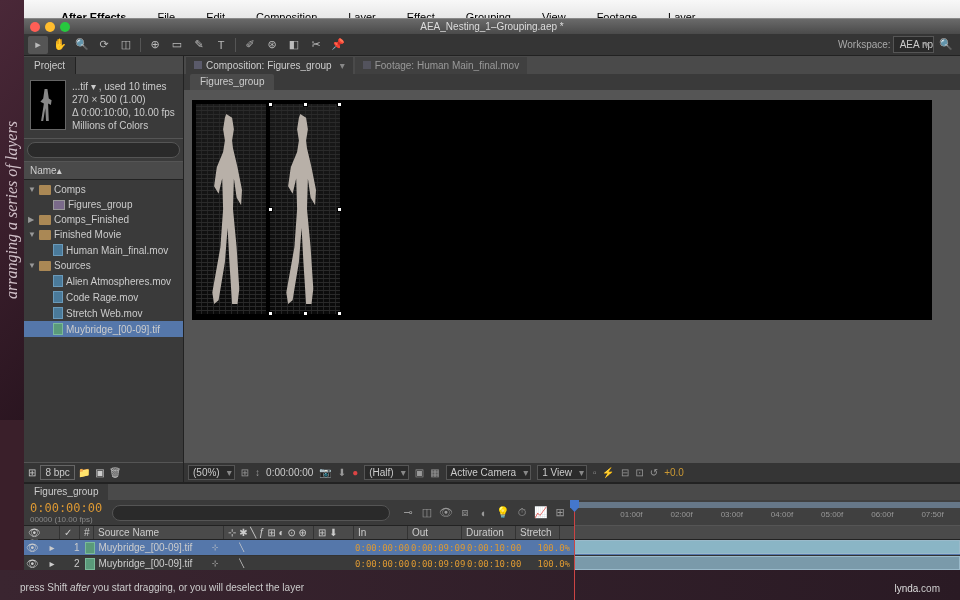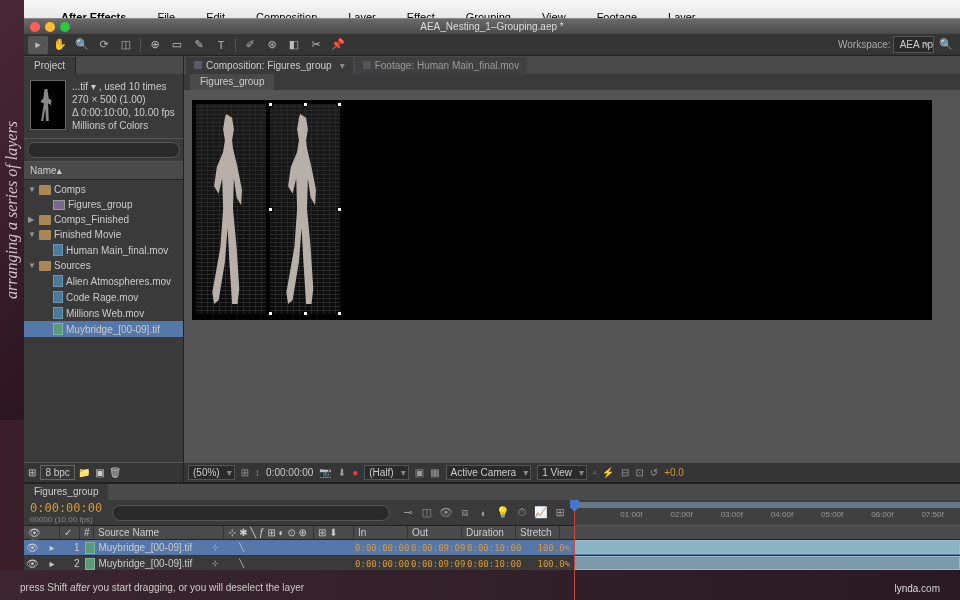--- a/index.html
+++ b/index.html
@@ -209,21 +209,21 @@
           <span>Alien Atmospheres.mov</span>
         </div>
         <div class="tree-item" style="padding-left: 18px;">
           <span class="disc"></span>
           <span class="mov-ico"></span>
           <span>Code Rage.mov</span>
         </div>
         <div class="tree-item" style="padding-left: 18px;">
           <span class="disc"></span>
           <span class="mov-ico"></span>
-          <span>Millions Web.mov</span>
+          <span>Stretch Web.mov</span>
         </div>
         <div class="tree-item sel" style="padding-left: 18px;">
           <span class="disc"></span>
           <span class="tif-ico"></span>
           <span>Muybridge_[00-09].tif</span>
         </div>
       </div>
     <div class="proj-footer">
       <span>⊞</span>
       <span class="bpc">8 bpc</span>

